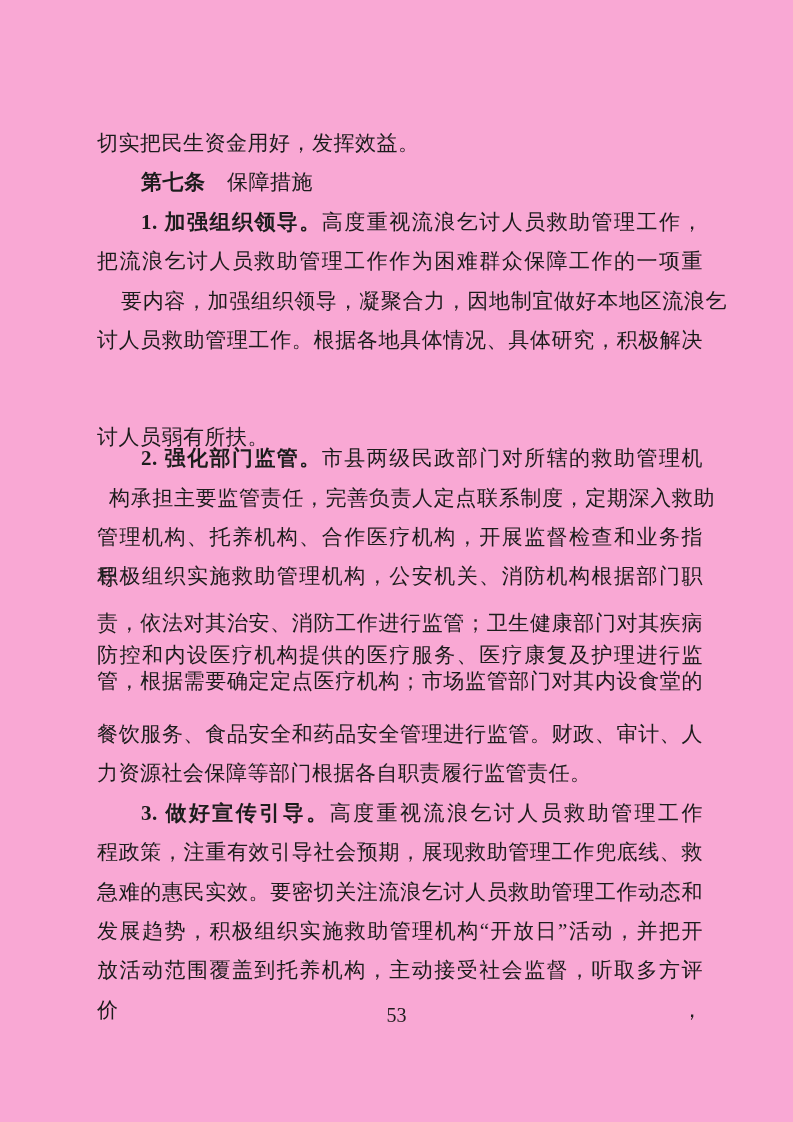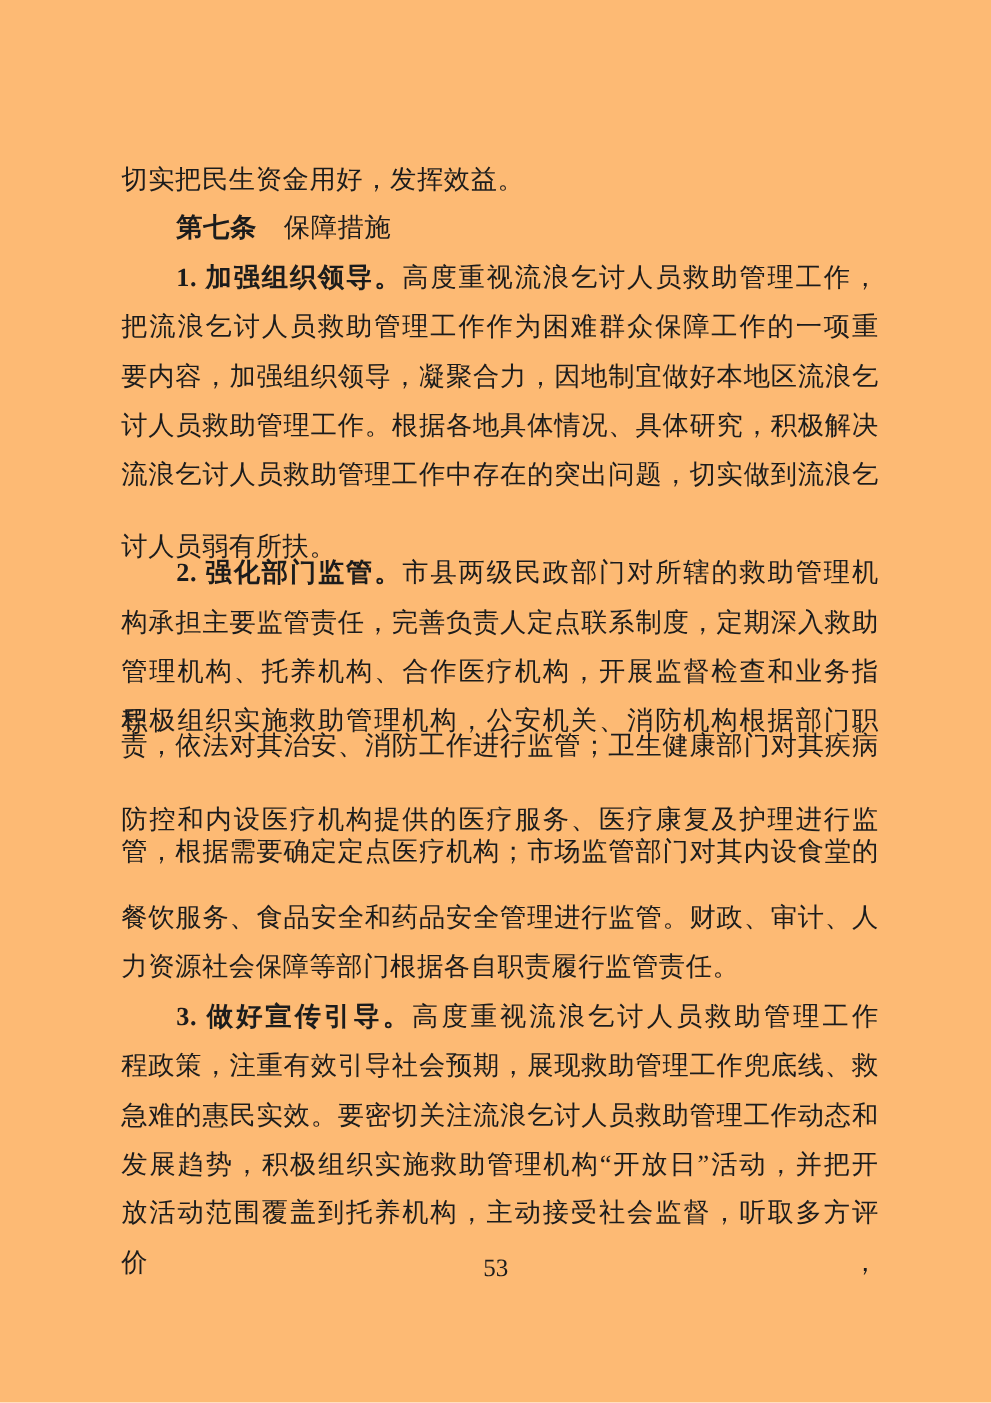--- a/index.html
+++ b/index.html
@@ -4,21 +4,21 @@
 <style>
   html, body {
     margin: 0;
     padding: 0;
     background: #ffffff;
   }
   .page {
     position: relative;
     width: 793px;
     height: 1122px;
-    background: #fdba74;
+    background: #f9a8d4;
     overflow: hidden;
     font-family: "Liberation Serif", "DejaVu Serif", serif;
     color: #1c1c1c;
   }
   .doc-body {
     position: absolute;
     left: 0;
     top: 0;
     width: 793px;
     height: 1122px;
@@ -59,29 +59,28 @@
 </style>
 </head>
 <body>
 
 <div class="page">
   <div class="doc-body">
       <div class="doc-line" style="top: 123px;"><span class="seg">切实把民生资金用好，发挥效益。</span></div>
       <div class="doc-line indent" style="top: 162.4px;"><span class="seg bold">第七条</span><span class="seg">　保障措施</span></div>
       <div class="doc-line justify indent" style="top: 201.8px;"><span class="seg bold">1. 加强组织领导。</span><span class="seg">高度重视流浪乞讨人员救助管理工作，</span></div>
       <div class="doc-line justify" style="top: 241.2px;"><span class="seg">把流浪乞讨人员救助管理工作作为困难群众保障工作的一项重</span></div>
-      <div class="doc-line justify" style="top: 280.6px;"><span class="seg">要内容，加强组织领导，凝聚合力，因地制宜做好本地区流浪乞</span></div>
+      <div class="doc-line justify" style="top: 280.6px; margin-left: 24px;"><span class="seg">要内容，加强组织领导，凝聚合力，因地制宜做好本地区流浪乞</span></div>
       <div class="doc-line justify" style="top: 320px;"><span class="seg">讨人员救助管理工作。根据各地具体情况、具体研究，积极解决</span></div>
-      <div class="doc-line justify" style="top: 359.4px;"><span class="seg">流浪乞讨人员救助管理工作中存在的突出问题，切实做到流浪乞</span></div>
       <div class="doc-line" style="top: 417px;"><span class="seg">讨人员弱有所扶。</span></div>
       <div class="doc-line justify indent" style="top: 438.2px;"><span class="seg bold">2. 强化部门监管。</span><span class="seg">市县两级民政部门对所辖的救助管理机</span></div>
-      <div class="doc-line justify" style="top: 477.6px;"><span class="seg">构承担主要监管责任，完善负责人定点联系制度，定期深入救助</span></div>
+      <div class="doc-line justify" style="top: 477.6px; margin-left: 12px;"><span class="seg">构承担主要监管责任，完善负责人定点联系制度，定期深入救助</span></div>
       <div class="doc-line justify" style="top: 517px;"><span class="seg">管理机构、托养机构、合作医疗机构，开展监督检查和业务指导。</span></div>
       <div class="doc-line justify" style="top: 556.4px;"><span class="seg">积极组织实施救助管理机构，公安机关、消防机构根据部门职</span></div>
-      <div class="doc-line justify" style="top: 576px;"><span class="seg">责，依法对其治安、消防工作进行监管；卫生健康部门对其疾病</span></div>
+      <div class="doc-line justify" style="top: 603px;"><span class="seg">责，依法对其治安、消防工作进行监管；卫生健康部门对其疾病</span></div>
       <div class="doc-line justify" style="top: 635.2px;"><span class="seg">防控和内设医疗机构提供的医疗服务、医疗康复及护理进行监</span></div>
       <div class="doc-line justify" style="top: 661px;"><span class="seg">管，根据需要确定定点医疗机构；市场监管部门对其内设食堂的</span></div>
       <div class="doc-line justify" style="top: 714px;"><span class="seg">餐饮服务、食品安全和药品安全管理进行监管。财政、审计、人</span></div>
       <div class="doc-line" style="top: 753.4px;"><span class="seg">力资源社会保障等部门根据各自职责履行监管责任。</span></div>
       <div class="doc-line justify indent" style="top: 792.8px;"><span class="seg bold">3. 做好宣传引导。</span><span class="seg">高度重视流浪乞讨人员救助管理工作</span></div>
       <div class="doc-line justify" style="top: 832.2px;"><span class="seg">程政策，注重有效引导社会预期，展现救助管理工作兜底线、救</span></div>
       <div class="doc-line justify" style="top: 871.6px;"><span class="seg">急难的惠民实效。要密切关注流浪乞讨人员救助管理工作动态和</span></div>
       <div class="doc-line justify" style="top: 911px;"><span class="seg">发展趋势，积极组织实施救助管理机构“开放日”活动，并把开</span></div>
       <div class="doc-line justify" style="top: 950.4px;"><span class="seg">放活动范围覆盖到托养机构，主动接受社会监督，听取多方评价，</span></div>
     </div>

